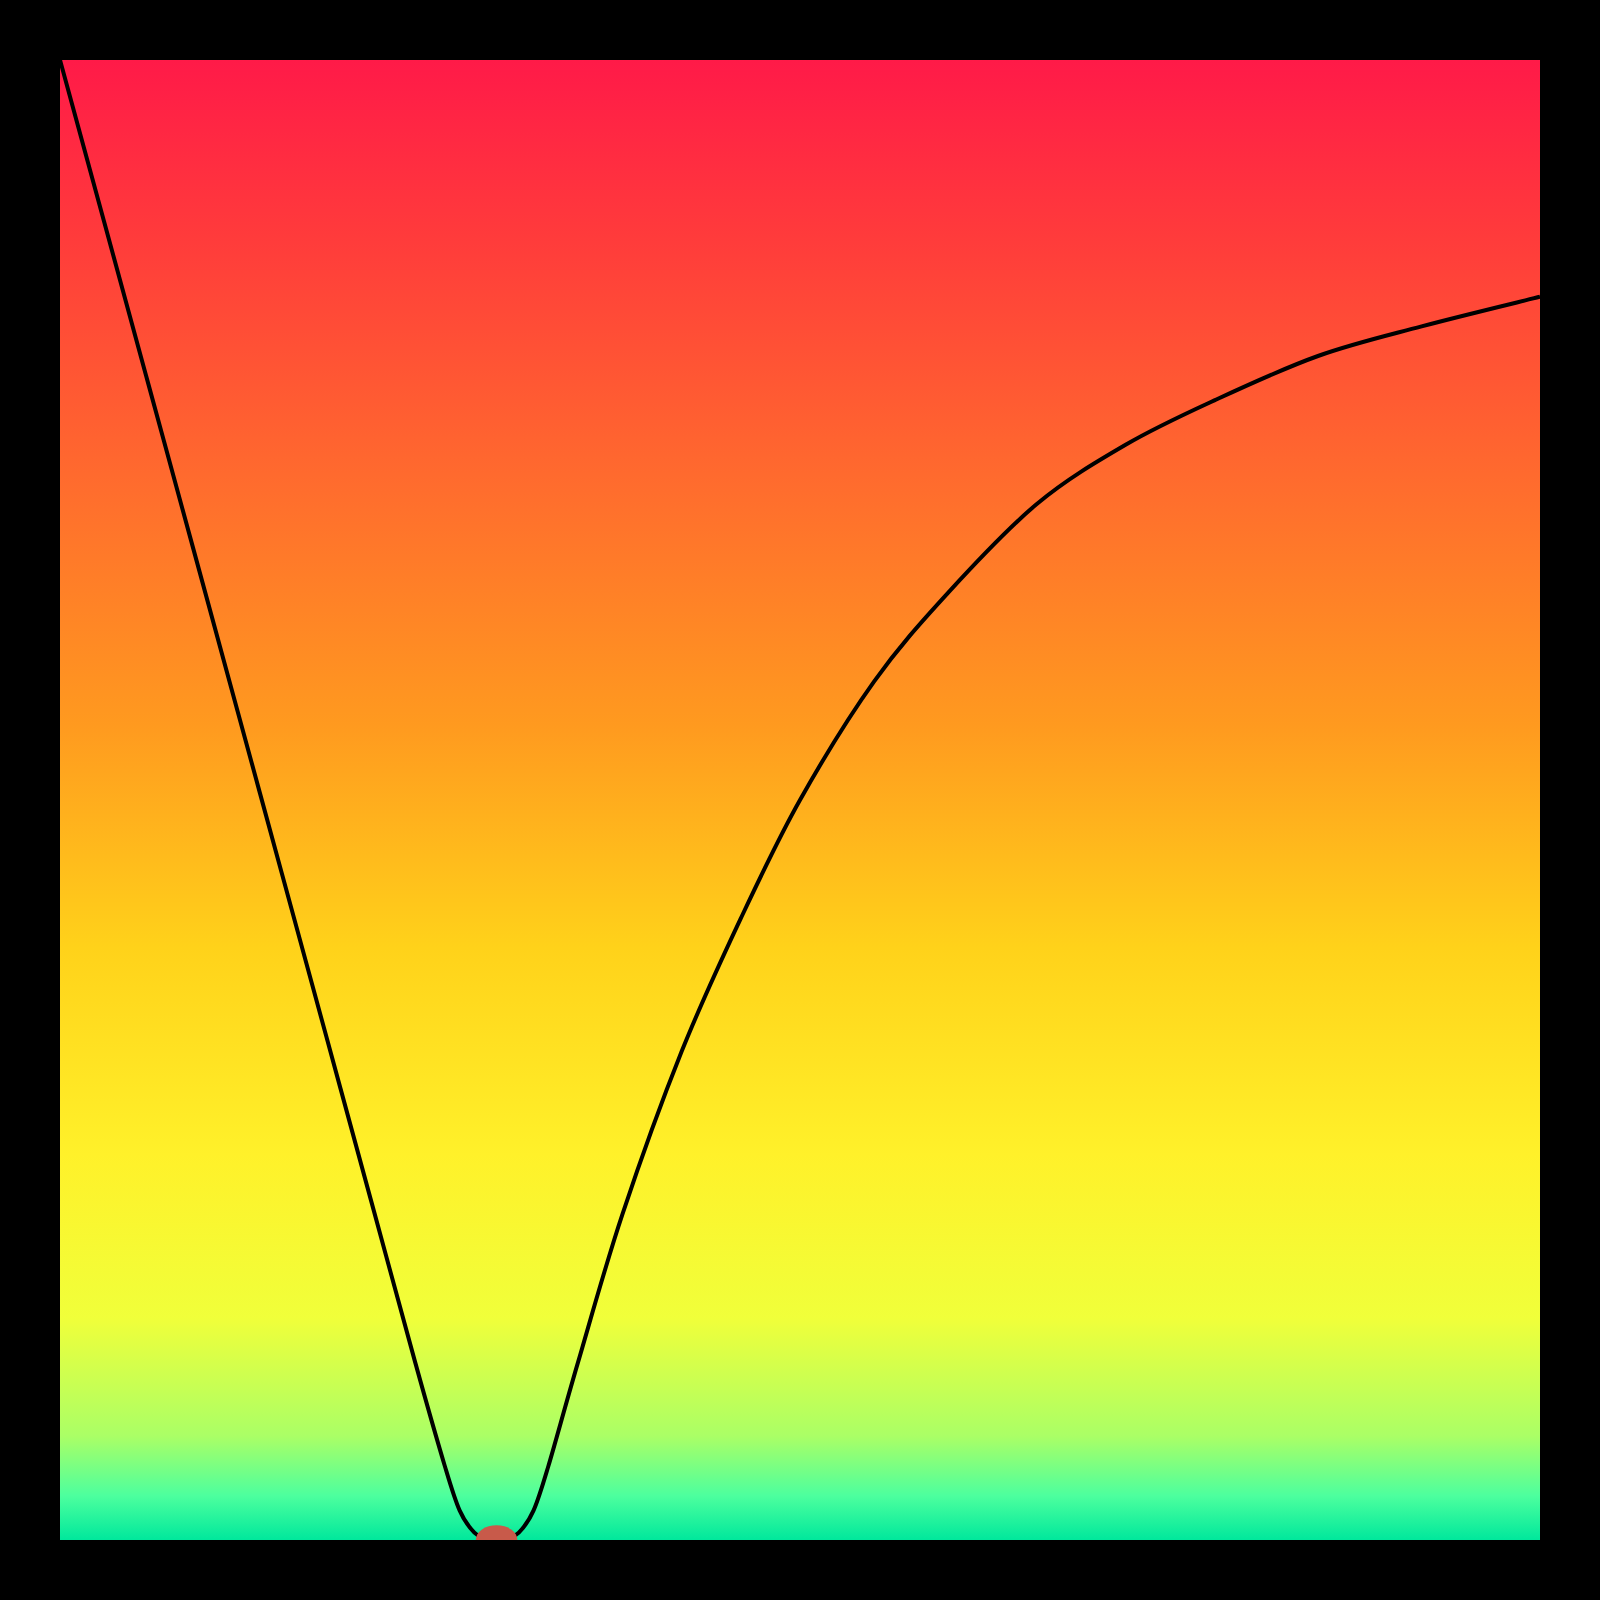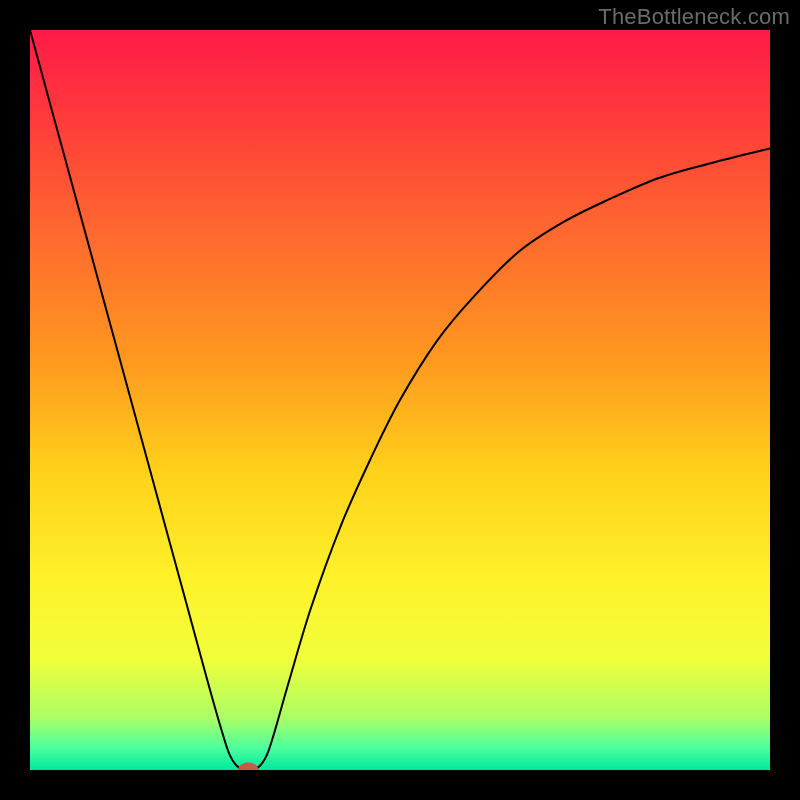--- a/index.html
+++ b/index.html
@@ -38,21 +38,20 @@
     display: block;
   }
   .marker {
     fill: #c85a4a;
   }
 </style>
 </head>
 <body>
 
 <div class="frame">
-  <div class="attribution">TheBottleneck.com</div>
 
   <div class="plot">
     <svg viewBox="0 0 100 100" width="740" height="740" preserveAspectRatio="none">
       <defs>
         <linearGradient id="bg-grad" x1="0" y1="0" x2="0" y2="1">
         <stop offset="0%" stop-color="#ff1a48"></stop>
             <stop offset="12%" stop-color="#ff3b3b"></stop>
             <stop offset="28.000000000000004%" stop-color="#ff6a2e"></stop>
             <stop offset="45%" stop-color="#ff9a1f"></stop>
             <stop offset="60%" stop-color="#ffd21a"></stop>

